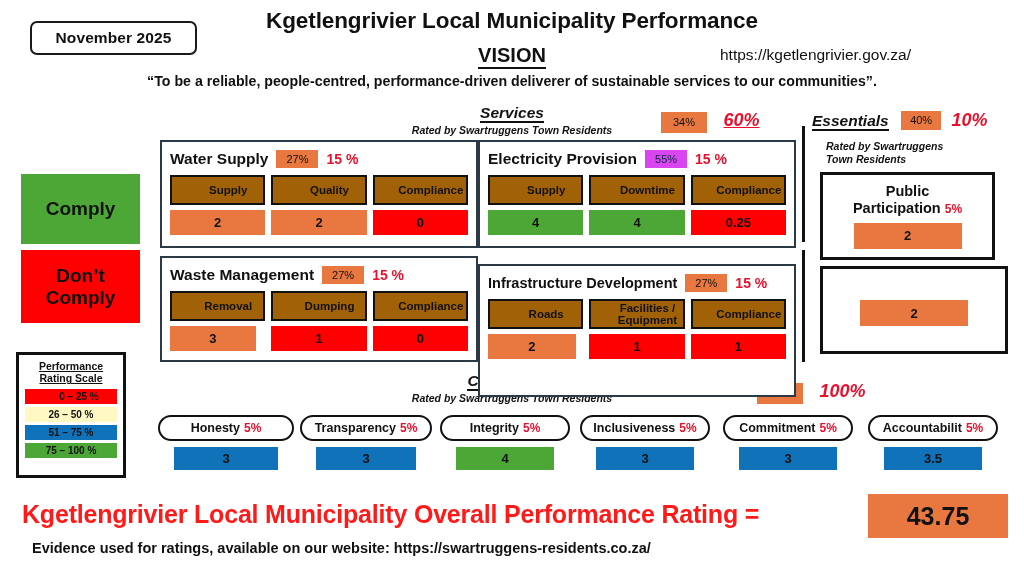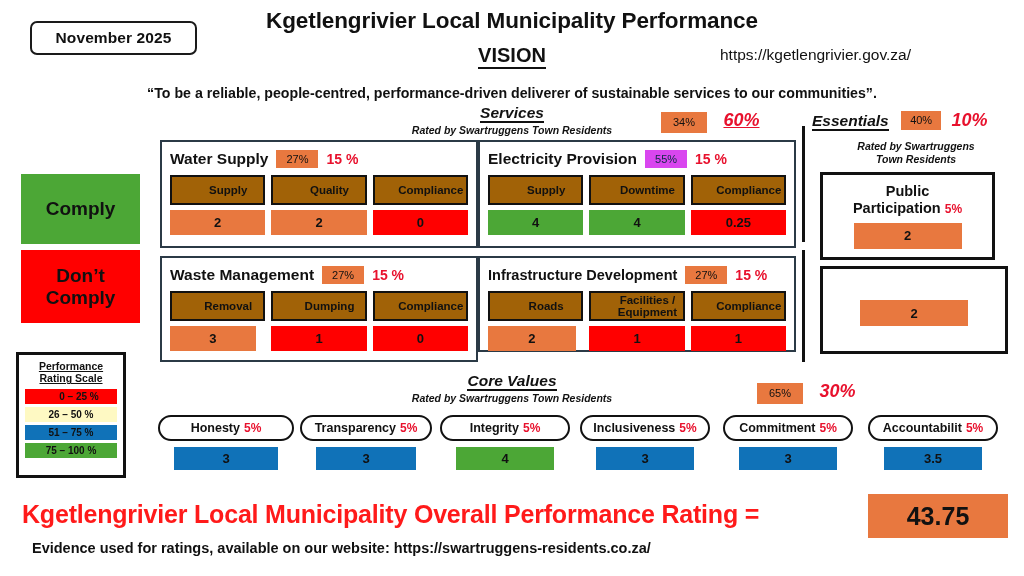--- a/index.html
+++ b/index.html
@@ -25,21 +25,21 @@
     position:absolute;left:0;top:44px;width:1024px;text-align:center;
     font-size:20px;font-weight:700;
   }
   .vision-word span{border-bottom:2px solid #111;padding-bottom:1px;}
   .site-url{
     position:absolute;left:720;top:46px;width:300px;text-align:left;
     font-size:15.5px;font-weight:400;color:#111;
   }
   .vision-text{
     position:absolute;left:0;top:73px;width:1024px;text-align:center;
-    font-size:14.2px;font-weight:700;margin-top:12px;
+    font-size:14.2px;font-weight:700;
   }
 
   
   .sec-head{position:absolute;font-style:italic;font-weight:700;}
   .sec-title{font-size:15.5px;border-bottom:2px solid #111;}
   .sec-sub{font-size:10.5px;font-style:italic;font-weight:700;}
 
   .chip{
     display:inline-flex;align-items:center;justify-content:center;
     color:#111;font-size:11px;font-weight:400;font-style:normal;
@@ -186,32 +186,32 @@
   <div style="position:absolute;left:661px;top:110px;">
     <span class="chip chip-orange" style="width:46px;height:21px;">34%</span>
     <span class="pct-red" style="margin-left:12px;text-decoration:underline;">60%</span>
   </div>
 
   <div class="sec-head" style="left:812px;top:110px;">
     <span class="sec-title">Essentials</span>
     <span class="chip chip-orange" style="width:40px;height:19px;margin-left:8px;vertical-align:2px;">40%</span>
     <span class="pct-red" style="margin-left:6px;">10%</span>
   </div>
-  <div class="sec-head sec-sub" style="left:826px;top:140px;width:180px;text-align:center;line-height:1.25;">
+  <div class="sec-head sec-sub" style="left:826px;top:140px;width:180px;line-height:1.25;">
     <span>Rated by  Swartruggens</span><br>
     <span>Town Residents</span>
   </div>
 
   <div class="sec-head" style="left:0;top:372px;width:1024px;text-align:center;">
     <span class="sec-title">Core Values</span>
   </div>
   <div class="sec-head sec-sub" style="left:0;top:392px;width:1024px;text-align:center;">Rated by  Swartruggens Town Residents</div>
   <div style="position:absolute;left:757px;top:381px;">
     <span class="chip chip-orange" style="width:46px;height:21px;">65%</span>
-    <span class="pct-red" style="margin-left:12px;">30%</span>
+    <span class="pct-red" style="margin-left:12px;">100%</span>
   </div>
 
   <div id="cards-layer">
       <div class="card" style="left: 160px; top: 140px; width: 318px; height: 108px;">
         <div class="card-head">
           <span class="card-name">Water Supply</span>
           <span class="chip" style="background: rgb(232, 120, 63); color: rgb(17, 17, 17);">27%</span>
           <span class="pct-red">15 %</span>
         </div>
         <div class="sub-row">
@@ -270,21 +270,21 @@
             <div class="val-bar" style="background: rgb(232, 120, 63); width: 90%;">3</div>
           </div>
           <div class="val-cell">
             <div class="val-bar" style="background: rgb(255, 0, 0); width: 100%;">1</div>
           </div>
           <div class="val-cell">
             <div class="val-bar" style="background: rgb(255, 0, 0); width: 100%;">0</div>
           </div>
         </div>
       </div>
-      <div class="card" style="left: 478px; top: 256px; width: 318px; height: 96px;">
+      <div class="card" style="left: 478px; top: 264px; width: 318px; height: 133px;">
         <div class="card-head">
           <span class="card-name" style="font-size: 14.5px;">Infrastructure Development</span>
           <span class="chip" style="background: rgb(232, 120, 63); color: rgb(17, 17, 17);">27%</span>
           <span class="pct-red">15 %</span>
         </div>
         <div class="sub-row">
           <div class="sub-cell">Roads</div>
           <div class="sub-cell">Facilities /<br>Equipment</div>
           <div class="sub-cell">Compliance</div>
         </div>

